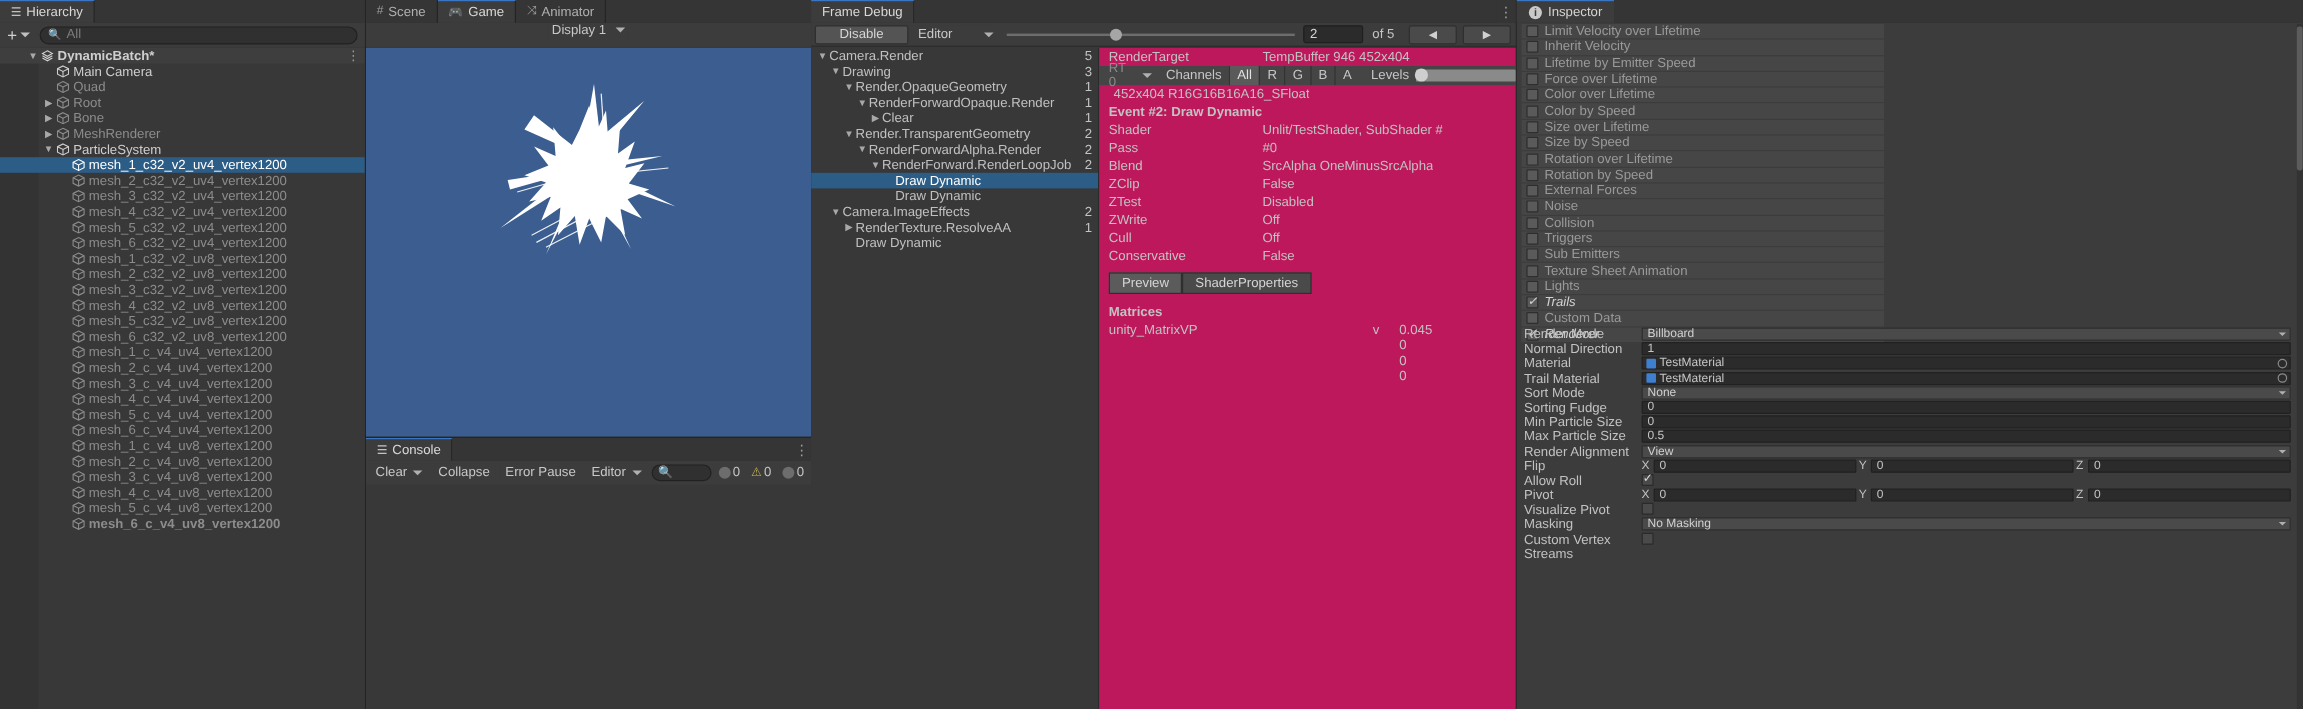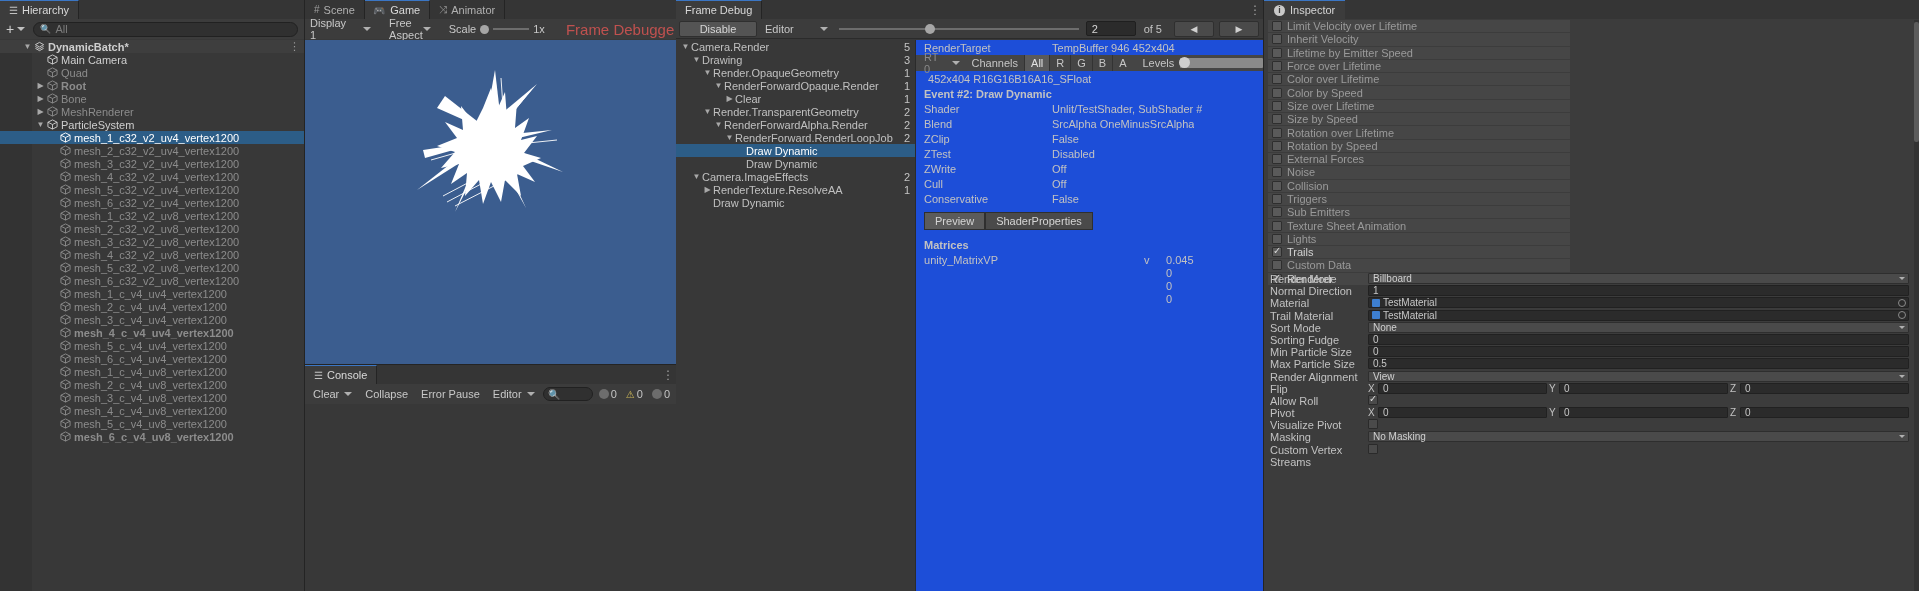--- a/index.html
+++ b/index.html
@@ -47,21 +47,21 @@
   .hrow .lbl { padding-left: 2px; }
   .hrow.dim .lbl { color: #8c8c8c; }
   .hrow.sel .lbl { color: #ffffff; }
   .hrow.bright .lbl { color: #cfcfcf; }
   .gutter { position:absolute; left:0; top:0; width: 32px; height: 100%; background: #333333; }
   #hierarchy .htree { }
   .hrow .kebab2 { position:absolute; right: 4px; color:#9a9a9a; font-size:11px; }
 
   
   #gameview { position: absolute; left: 305px; top: 0; width: 371px; height: 364px; background: #383838; }
-  .g-toolbar { height: 20px; background: #3c3c3c; display: flex; align-items: center; padding: 0 2px; gap: 12px; }
+  .g-toolbar { height: 20px; background: #3c3c3c; display: flex; align-items: center; padding: 0 2px; gap: 12px; flex-direction: column; }
   .gp { height: 16px; display:flex; align-items:center; background: #3c3c3c; border: none; color: #c8c8c8; font-size: 11px; padding: 0 3px; }
   .gp .caret { margin-left: 8px; }
   .slider-track { width: 36px; height: 2px; background: #6d6d6d; position: relative; }
   .slider-knob { width: 9px; height: 9px; border-radius: 50%; background: #a6a6a6; }
   .warn { color: #c0514f; font-size: 15px; padding-left: 6px; white-space: nowrap; overflow: hidden; }
   .gcanvas { position: absolute; top: 40px; left: 0; right: 0; bottom: 0; background: #3b5d8f; overflow: hidden; }
 
   
   #console { position: absolute; left: 305px; top: 364px; width: 371px; height: 227px; background: #383838; border-top: 1px solid #242424; }
   .c-toolbar { height: 20px; background: #3c3c3c; display: flex; align-items: center; padding: 0 3px; gap: 3px; }
@@ -83,21 +83,21 @@
   .fd-of { font-size: 11px; color:#c4c4c4; padding: 0 8px 0 5px; }
   .fd-arrow { width: 40px; height: 16px; background: #4a4a4a; border: 1px solid #2f2f2f; border-radius: 2px; display:flex; align-items:center; justify-content:center; color:#d0d0d0; font-size:9px; margin: 0 1px; }
 
   .fd-body { position:absolute; top: 40px; left: 0; right: 0; bottom: 0; display: flex; }
   .fd-tree { width: 306px; background: #383838; position: relative; border-right: 1px solid #2b2b2b; }
   .fdrow { height: 13px; display:flex; align-items:center; font-size:11px; color:#c0c0c0; white-space: nowrap; position: relative; }
   .fdrow.sel { background: #2c5d87; color:#fff; }
   .fdrow .tw { width: 11px; text-align:center; font-size:8px; color:#a8a8a8; flex:none; }
   .fdrow .cnt { position: absolute; right: 5px; color: #c4c4c4; }
 
-  .fd-detail { flex: 1; background: #1d4ed8; position: relative; padding-top: 0; }
+  .fd-detail { flex: 1; background: #be185d; position: relative; padding-top: 0; }
   .drow { display:flex; height: 15px; align-items:center; font-size: 11px; padding-left: 8px; }
   .drow .k { width: 128px; color:#c2c2c2; flex:none; }
   .drow .v { color:#c2c2c2; white-space: nowrap; overflow:hidden; }
   .drow.title { font-weight: bold; color:#e0e0e0; }
   .rtbar { height: 16px; background: #454545; display:flex; align-items:center; font-size:11px; color:#8a8a8a; }
   .chseg { height: 16px; display:flex; align-items:center; padding: 0 6px; font-size:11px; color:#c6c6c6; border-left: 1px solid #333; }
   .chseg.on { background: #5a5a5a; color:#e2e2e2; }
   .lvlbar { width: 90px; height: 10px; background: #8a8a8a; border-radius: 1px; position: relative; }
   .lvlbar .dot { position:absolute; left: -1px; top:-1px; width:11px; height:11px; border-radius:50%; background:#cfcfcf; }
   .prevtabs { display:flex; gap: 0; padding-left: 8px; margin-top: 6px; }
@@ -106,21 +106,21 @@
   .mtx { font-size: 11px; color: #c2c2c2; }
 
   
   #inspector { position: absolute; left: 1264px; top: 0; width: 655px; height: 591px; background: #3c3c3c; }
   .insp-tab { display:flex; align-items:center; gap:5px; padding: 0 10px; height: 19px; background: #3c3c3c; color: #d4d4d4; font-size:11px; border-top: 1px solid #3b76c4; }
   .i-circ { width: 11px; height: 11px; border-radius: 50%; background: #c9c9c9; color:#3c3c3c; font-size: 9px; font-weight:bold; display:flex; align-items:center; justify-content:center; }
   .modlist { position: absolute; left: 4px; top: 20px; width: 302px; }
   .modrow { height: 13.3px; display:flex; align-items:center; gap: 5px; padding-left: 4px; background: #464646; border-bottom: 1px solid #3c3c3c; font-size: 11px; color:#9a9a9a; }
   .chk { width: 10px; height: 10px; background: #5a5a5a; border: 1px solid #2e2e2e; border-radius: 1px; flex:none; position: relative; }
   .chk.on::after { content: "✓"; position:absolute; left: 0px; top: -3px; font-size: 10px; color:#d8d8d8; }
-  .modrow.active { color: #d2d2d2; }
+  .modrow.active { color: #d2d2d2; font-style: italic; }
 
   .props { position: absolute; left: 4px; top: 273px; right: 10px; }
   .prow { height: 12.2px; display:flex; align-items:flex-start; font-size: 11px; }
   .prow .pk { width: 100px; color: #c2c2c2; flex:none; padding-left: 2px; }
   .prow .pv { flex: 1; display:flex; align-items:center; }
   .fieldbox { flex:1; height: 11px; background: #2b2b2b; border: 1px solid #212121; border-radius: 1px; display:flex; align-items:center; padding-left: 4px; color:#c6c6c6; font-size:10px; }
   .popbox { flex:1; height: 11px; background: #4a4a4a; border: 1px solid #2e2e2e; border-radius: 1px; display:flex; align-items:center; justify-content:space-between; padding: 0 3px 0 4px; color:#d0d0d0; font-size:10px; }
   .popbox .caret { border-top-width:3px; border-left-width:3px; border-right-width:3px; margin-left:3px; }
   .objbox { flex:1; height: 11px; background: #2b2b2b; border: 1px solid #212121; border-radius:1px; display:flex; align-items:center; gap:3px; padding-left: 3px; color:#c6c6c6; font-size:10px; position: relative; }
   .objico { width: 8px; height: 8px; background: #3e7fd0; border-radius: 1px; flex:none; }
@@ -194,21 +194,21 @@
           </div>
           <div class="hrow dim">
             <span style="width:35px;flex:none"></span>
             <span class="twisty">▶</span>
             <span class="cube">
               <svg width="11" height="11" viewBox="0 0 12 12">
                 <path d="M6 1 L11 3.5 L11 8.5 L6 11 L1 8.5 L1 3.5 Z" fill="none" stroke="#8c8c8c" stroke-width="1"></path>
                 <path d="M1 3.5 L6 6 L11 3.5 M6 6 L6 11" fill="none" stroke="#8c8c8c" stroke-width="1"></path>
               </svg>
             </span>
-            <span class="lbl" style="color:#8c8c8c;font-weight:bold">Root</span>
+            <span class="lbl" style="color:#8c8c8c;font-weight:normal">Root</span>
           </div>
           <div class="hrow dim">
             <span style="width:35px;flex:none"></span>
             <span class="twisty">▶</span>
             <span class="cube">
               <svg width="11" height="11" viewBox="0 0 12 12">
                 <path d="M6 1 L11 3.5 L11 8.5 L6 11 L1 8.5 L1 3.5 Z" fill="none" stroke="#8c8c8c" stroke-width="1"></path>
                 <path d="M1 3.5 L6 6 L11 3.5 M6 6 L6 11" fill="none" stroke="#8c8c8c" stroke-width="1"></path>
               </svg>
             </span>
@@ -403,21 +403,21 @@
           </div>
           <div class="hrow dim">
             <span style="width:48px;flex:none"></span>
             <span class="twisty"></span>
             <span class="cube">
               <svg width="11" height="11" viewBox="0 0 12 12">
                 <path d="M6 1 L11 3.5 L11 8.5 L6 11 L1 8.5 L1 3.5 Z" fill="none" stroke="#8c8c8c" stroke-width="1"></path>
                 <path d="M1 3.5 L6 6 L11 3.5 M6 6 L6 11" fill="none" stroke="#8c8c8c" stroke-width="1"></path>
               </svg>
             </span>
-            <span class="lbl" style="color:#8c8c8c;font-weight:bold">mesh_4_c_v4_uv4_vertex1200</span>
+            <span class="lbl" style="color:#8c8c8c;font-weight:normal">mesh_4_c_v4_uv4_vertex1200</span>
           </div>
           <div class="hrow dim">
             <span style="width:48px;flex:none"></span>
             <span class="twisty"></span>
             <span class="cube">
               <svg width="11" height="11" viewBox="0 0 12 12">
                 <path d="M6 1 L11 3.5 L11 8.5 L6 11 L1 8.5 L1 3.5 Z" fill="none" stroke="#8c8c8c" stroke-width="1"></path>
                 <path d="M1 3.5 L6 6 L11 3.5 M6 6 L6 11" fill="none" stroke="#8c8c8c" stroke-width="1"></path>
               </svg>
             </span>
@@ -740,20 +740,24 @@
         </div>
         <div class="drow title">
           <span class="v">Event #2: Draw Dynamic</span>
         </div>
         <div id="fd-detail-rows">
             <div class="drow">
               <span class="k">Shader</span>
               <span class="v">Unlit/TestShader, SubShader #</span>
             </div>
             <div class="drow">
+              <span class="k">Pass</span>
+              <span class="v">#0</span>
+            </div>
+            <div class="drow">
               <span class="k">Blend</span>
               <span class="v">SrcAlpha OneMinusSrcAlpha</span>
             </div>
             <div class="drow">
               <span class="k">ZClip</span>
               <span class="v">False</span>
             </div>
             <div class="drow">
               <span class="k">ZTest</span>
               <span class="v">Disabled</span>

